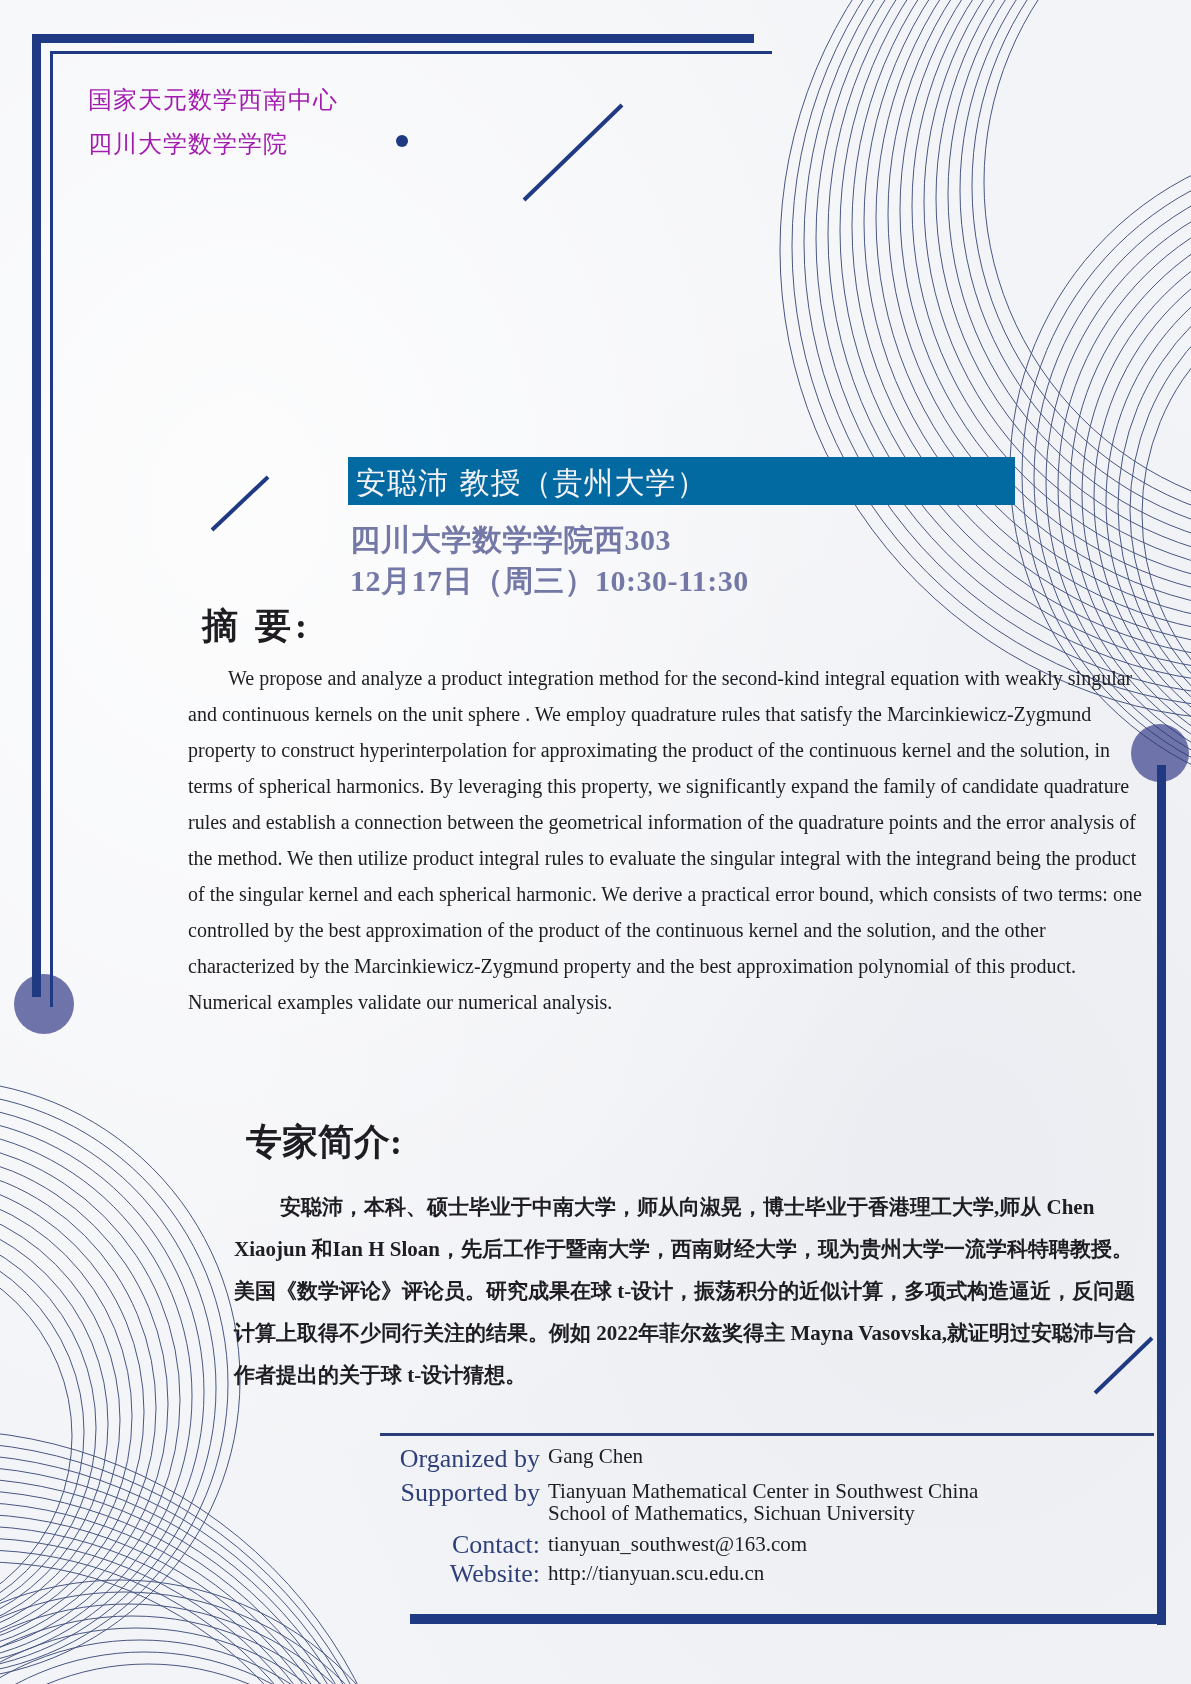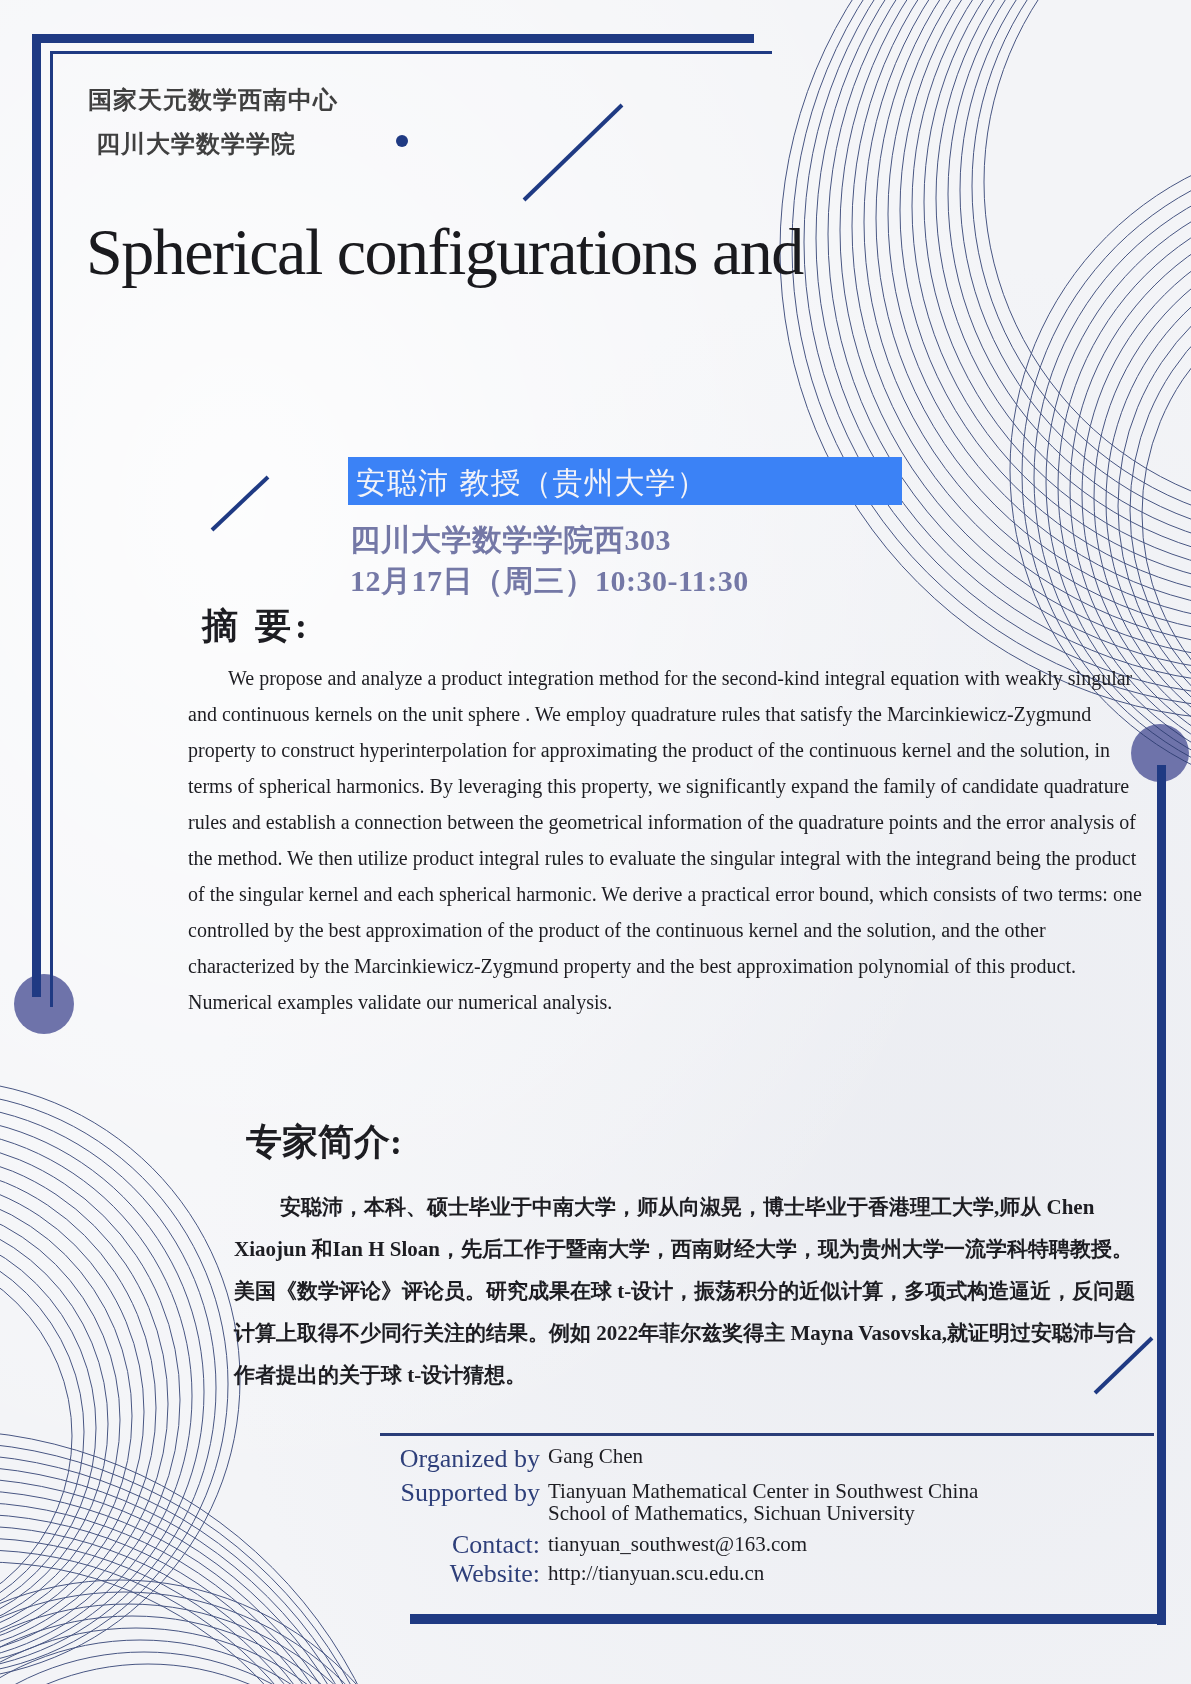--- a/index.html
+++ b/index.html
@@ -8,32 +8,32 @@
     background:#f3f4f7;
     background-image:
       radial-gradient(ellipse at 20% 30%, rgba(255,255,255,0.8), transparent 60%),
       radial-gradient(ellipse at 80% 70%, rgba(230,232,238,0.6), transparent 55%);
     font-family:"Liberation Serif", "DejaVu Serif", serif;
     color:#1b1b1f;
   }
   .abs { position:absolute; }
   svg.deco { position:absolute; left:0; top:0; width:1191px; height:1684px; pointer-events:none; }
 
-  .inst { left:88px; font-size:24px; font-weight:bold; letter-spacing:1px; color:#404040; }
+  .inst { left:88px; font-size:24px; font-weight:normal; letter-spacing:1px; color:#a21caf; }
   .inst1 { top:84px; }
-  .inst2 { top:128px;margin-left:8px; }
+  .inst2 { top:128px; }
 
   .title {
     left:86px; top:212px; width:900px;
     font-size:66px; line-height:80px; color:#1a1a1e; letter-spacing:-1.5px;
   }
 
   .speaker-bar {
-    left:348px; top:457px; width:554px; height:48px;
-    background:#3b82f6;
+    left:348px; top:457px; width:667px; height:48px;
+    background:#0369a1;
   }
   .speaker-bar span {
     position:absolute; left:8px; top:6px;
     font-size:30px; color:#f3f3f8; letter-spacing:1px;
     font-family:"DejaVu Sans", sans-serif; font-weight:300;
   }
   .venue { left:350px; font-size:30px; font-weight:bold; color:#7478a6; letter-spacing:0.5px; }
   .venue1 { top:520px; }
   .venue2 { top:561px;font-family:Liberation Serif, serif; }
 
@@ -148,21 +148,20 @@
       <circle cx="140" cy="1920" r="280"></circle>
     <circle cx="144" cy="1924" r="272"></circle>
       <circle cx="148" cy="1928" r="264"></circle>
   </g>
 </svg>
 
 <div class="abs inst inst1">国家天元数学西南中心</div>
 <div class="abs inst inst2">四川大学数学学院</div>
 
 <div class="abs title">
-  <div>Spherical configurations and</div>
 </div>
 
 <div class="abs speaker-bar">
   <span>安聪沛 教授（贵州大学）</span>
 </div>
 <div class="abs venue venue1">四川大学数学学院西303</div>
 <div class="abs venue venue2">12月17日（周三）10:30-11:30</div>
 
 <div class="abs h-abstract">摘 要:</div>
 <div class="abs abstract">We propose and analyze a product integration method for the second-kind integral equation with weakly singular and continuous kernels on the unit sphere . We employ quadrature rules that satisfy the Marcinkiewicz-Zygmund property to construct hyperinterpolation for approximating the product of the continuous kernel and the solution, in terms of spherical harmonics. By leveraging this property, we significantly expand the family of candidate quadrature rules and establish a connection between the geometrical information of the quadrature points and the error analysis of the method. We then utilize product integral rules to evaluate the singular integral with the integrand being the product of the singular kernel and each spherical harmonic. We derive a practical error bound, which consists of two terms: one controlled by the best approximation of the product of the continuous kernel and the solution, and the other characterized by the Marcinkiewicz-Zygmund property and the best approximation polynomial of this product. Numerical examples validate our numerical analysis.</div>

